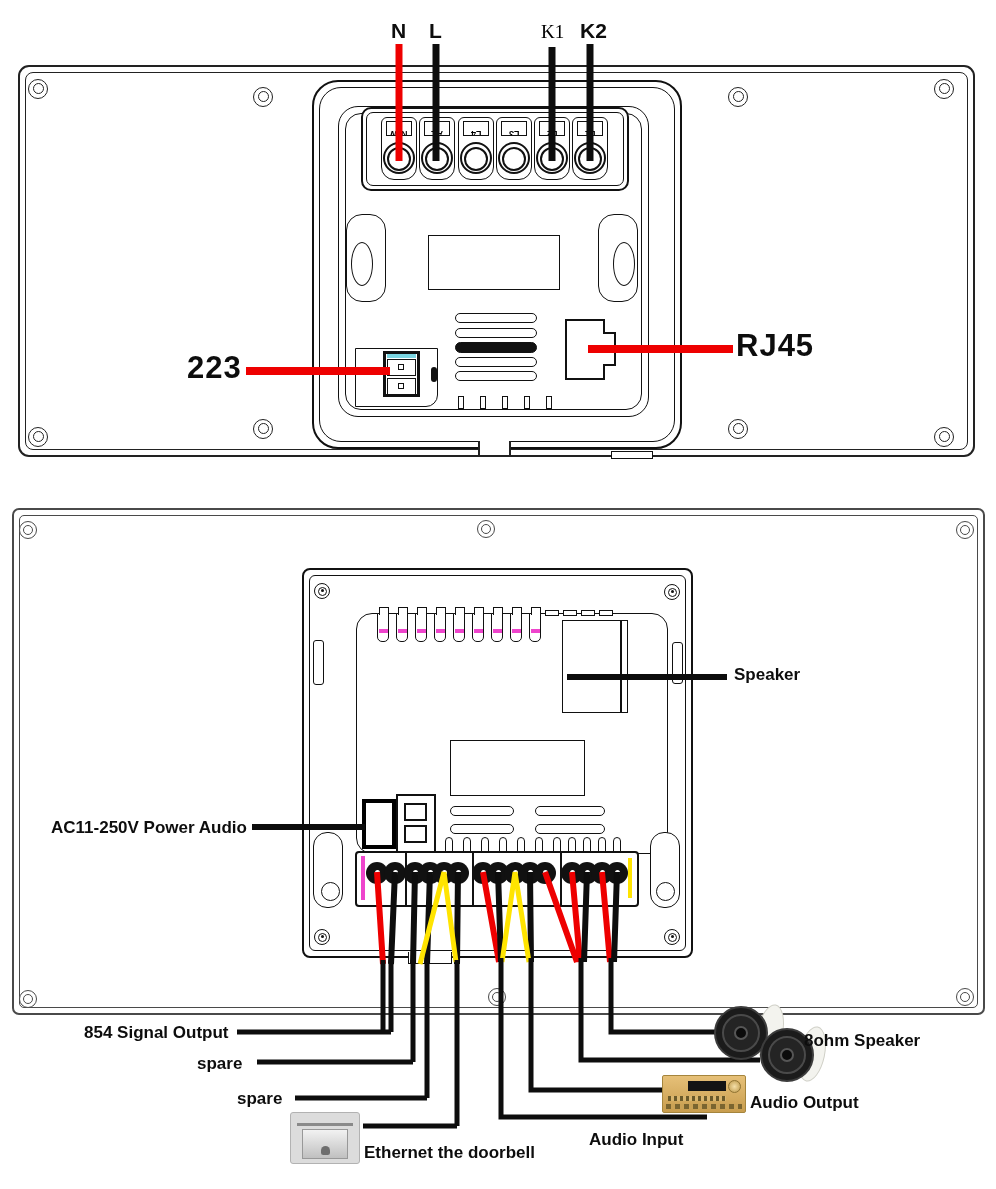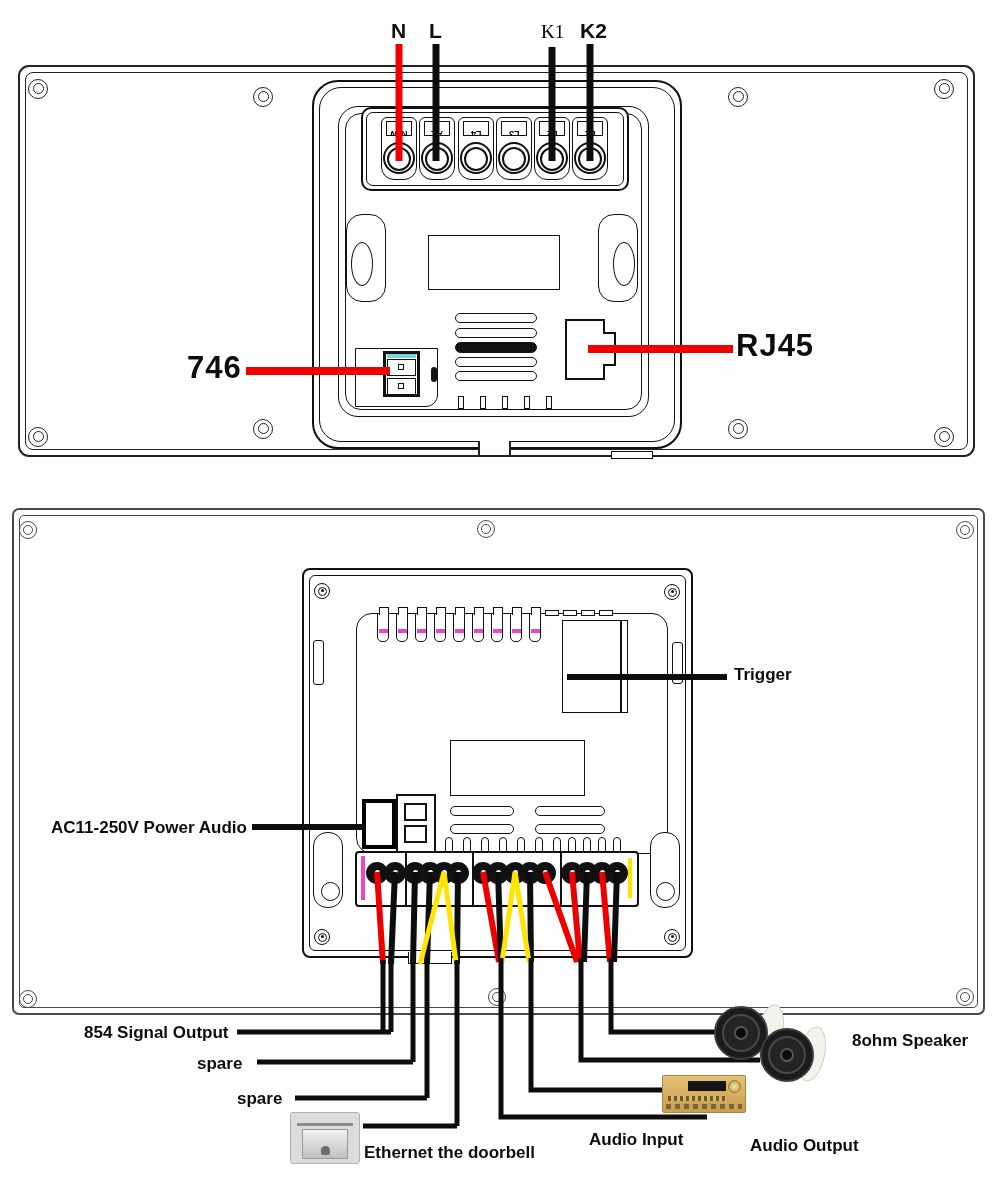--- a/index.html
+++ b/index.html
@@ -378,26 +378,26 @@
   <div class="a" style="left:799px;top:1026px;width:26px;height:56px;background:#f3f3ee;border:1px solid #cfcfc6;border-radius:50%;transform:rotate(12deg)"></div>
   <div class="a" style="left:760px;top:1028px;width:54px;height:54px;border-radius:50%;background:#1b1b1b;border:2px solid #3c3c3c"></div>
   <div class="a" style="left:768px;top:1036px;width:38px;height:38px;border-radius:50%;border:2px solid #4a4a4a;background:#242424;box-sizing:border-box"></div>
   <div class="a" style="left:780px;top:1048px;width:14px;height:14px;border-radius:50%;background:#0b0b0b;border:2px solid #565656"></div>
 
   <div class="a txt wlabel" style="left:391px;top:19px">N</div>
   <div class="a txt wlabel" style="left:429px;top:19px">L</div>
   <div class="a serif" style="left:541px;top:21px">K1</div>
   <div class="a txt wlabel" style="left:580px;top:19px">K2</div>
 
-  <div class="a txt big" style="left:187px;top:350px">746</div>
+  <div class="a txt big" style="left:187px;top:350px">223</div>
   <div class="a txt big" style="left:736px;top:328px">RJ45</div>
 
-  <div class="a txt" style="left:734px;top:665px">Trigger</div>
+  <div class="a txt" style="left:734px;top:665px">Speaker</div>
   <div class="a txt" style="left:51px;top:818px">AC11-250V Power Audio</div>
   <div class="a txt" style="left:84px;top:1023px">854 Signal Output</div>
   <div class="a txt" style="left:197px;top:1054px">spare</div>
   <div class="a txt" style="left:237px;top:1089px">spare</div>
   <div class="a txt" style="left:364px;top:1143px">Ethernet the doorbell</div>
   <div class="a txt" style="left:589px;top:1130px">Audio Input</div>
-  <div class="a txt" style="left:750px;top:1136px">Audio Output</div>
-  <div class="a txt" style="left:852px;top:1031px">8ohm Speaker</div>
+  <div class="a txt" style="left:750px;top:1093px">Audio Output</div>
+  <div class="a txt" style="left:804px;top:1031px">8ohm Speaker</div>
 
 </div>
 
 </body></html>

